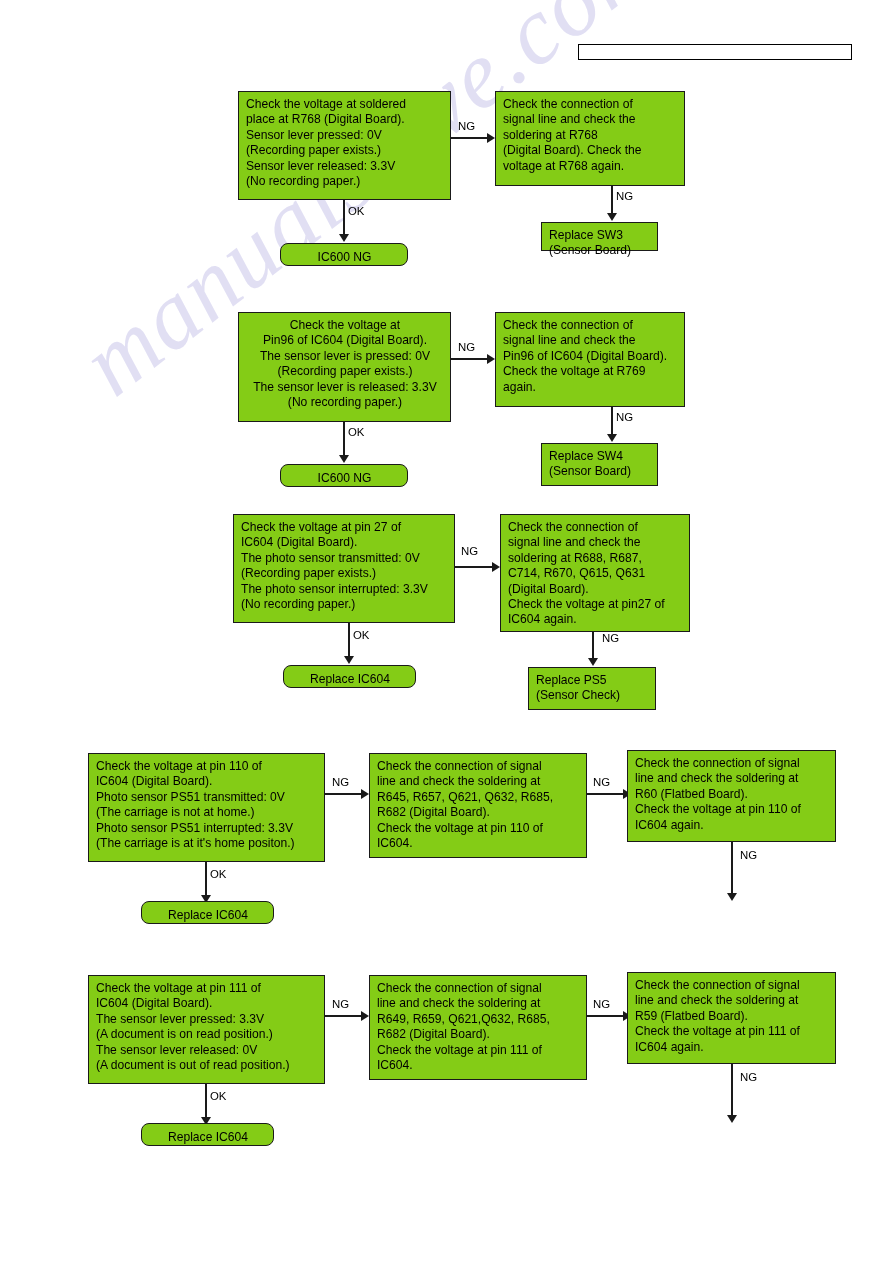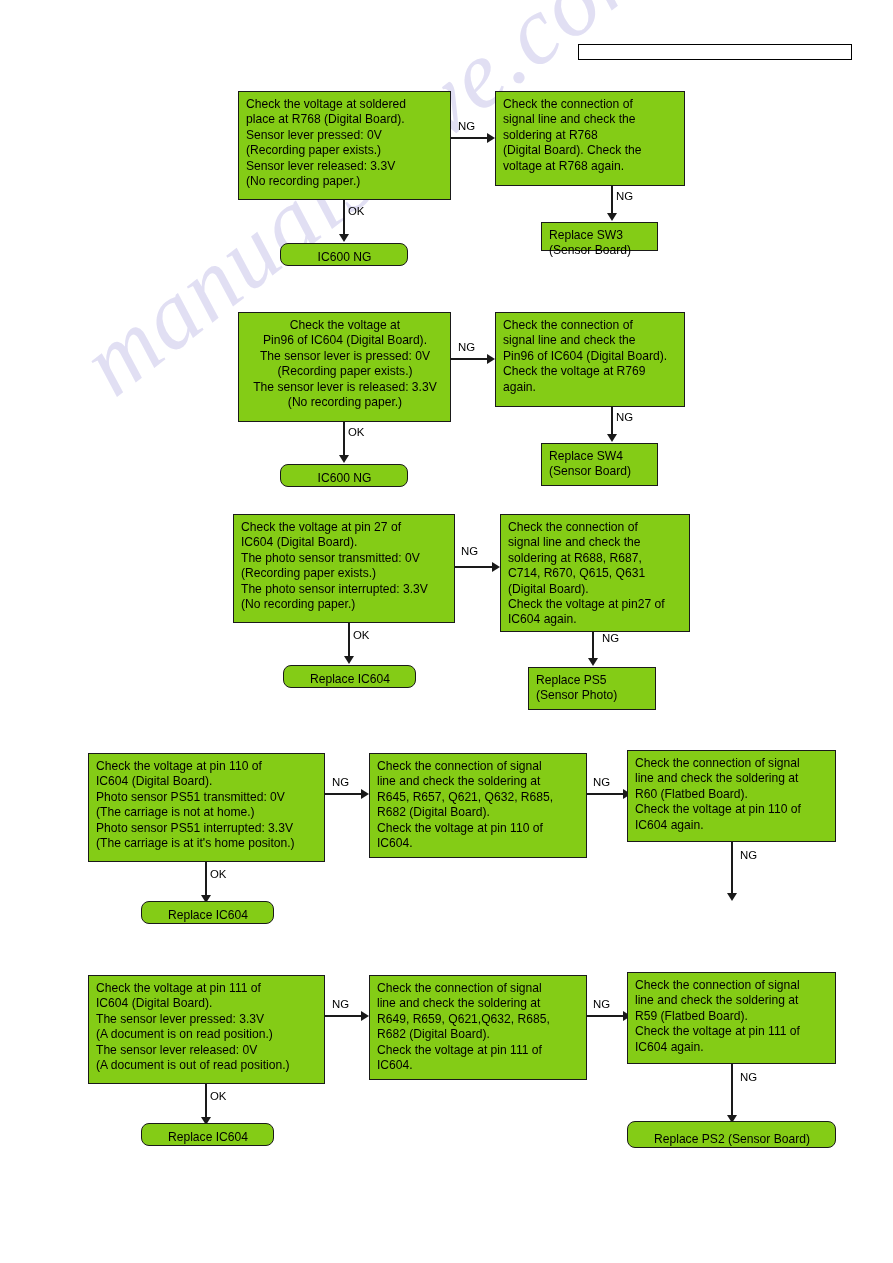--- a/index.html
+++ b/index.html
@@ -204,21 +204,21 @@
 C714, R670, Q615, Q631
  (Digital Board).
 Check the voltage at pin27 of
 IC604 again.</div>
 
   <div class="vline" style="left:592px;top:632px;height:27px;"></div>
   <div class="arrow-down" style="left:588px;top:658px;"></div>
   <div class="lbl" style="left:602px;top:632px;">NG</div>
 
   <div class="box" style="left:528px;top:667px;width:128px;height:43px;">Replace PS5
-(Sensor Photo)</div>
+(Sensor Check)</div>
 
   <div class="box" style="left:88px;top:753px;width:237px;height:109px;">Check the voltage at pin 110 of
 IC604 (Digital Board).
 Photo sensor PS51 transmitted: 0V
 (The carriage is not at home.)
 Photo sensor PS51 interrupted: 3.3V
 (The carriage is at it's home positon.)</div>
 
   <div class="vline" style="left:205px;top:862px;height:34px;"></div>
   <div class="arrow-down" style="left:201px;top:895px;"></div>
@@ -287,17 +287,14 @@
   <div class="box" style="left:627px;top:972px;width:209px;height:92px;">Check the connection of signal
 line and check the soldering at
 R59 (Flatbed Board).
 Check the voltage at pin 111 of
 IC604 again.</div>
 
   <div class="vline" style="left:731px;top:1064px;height:52px;"></div>
   <div class="arrow-down" style="left:727px;top:1115px;"></div>
   <div class="lbl" style="left:740px;top:1071px;">NG</div>
 
-  <div class="box center" style="left:627px;top:1121px;width:209px;height:27px;">
-    <span class="inner">Replace PS2 (Sensor Board)</span>
-  </div>
 
 </div>
 
 </body></html>

